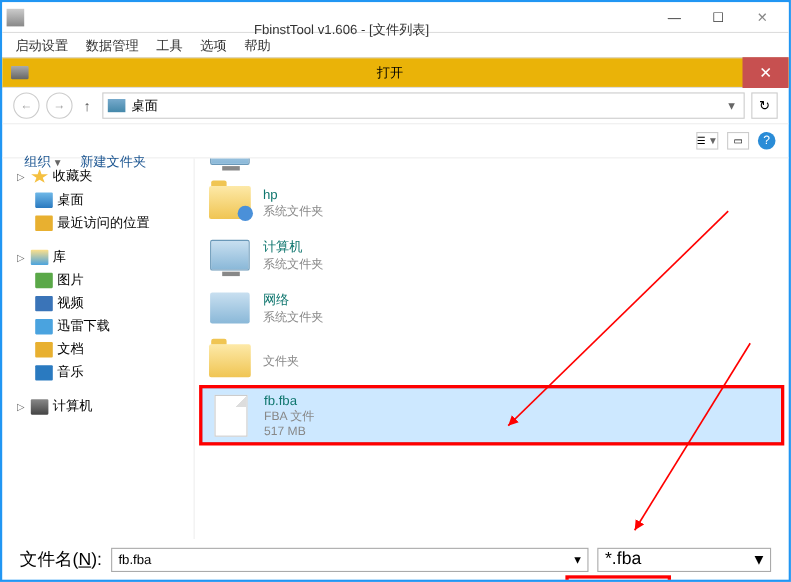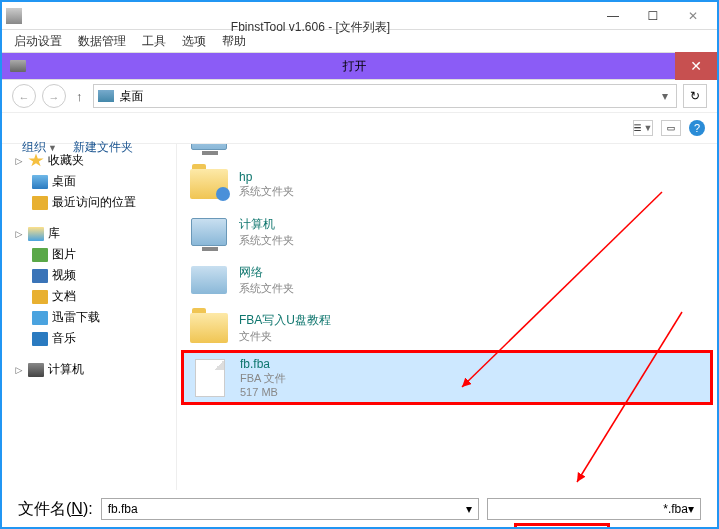--- a/index.html
+++ b/index.html
@@ -11,21 +11,21 @@
     .outer-title { flex: 1; text-align: center; font-size: 12px; color: #333; margin-top: 23px; }
     .win-btns { display: flex; }
     .win-btn { width: 40px; height: 24px; display: flex; align-items: center; justify-content: center; font-size: 12px; color: #333; }
     .win-close-outer { color: #888; }
     
     
     .menubar { height: 22px; display: flex; align-items: center; padding: 0 4px; background: #fff; font-size: 12px; }
     .menubar span { padding: 0 8px; color: #333; }
     
     
-    .dlg-titlebar { height: 28px; background: #8b5cf6; display: flex; align-items: center; border-top: 1px solid #ddd; border-bottom: 1px solid #ddd; }
+    .dlg-titlebar { height: 28px; background: #eab308; display: flex; align-items: center; border-top: 1px solid #ddd; border-bottom: 1px solid #ddd; }
     .dlg-icon { width: 16px; height: 12px; background: linear-gradient(#aaa,#666); margin: 0 8px; border-radius: 1px; }
     .dlg-title { flex: 1; text-align: center; font-size: 12px; }
     .dlg-close { width: 42px; height: 28px; background: #C75050; color: #fff; display: flex; align-items: center; justify-content: center; font-size: 14px; }
     
     
     .navbar { height: 32px; display: flex; align-items: center; padding: 4px 10px; gap: 6px; }
     .nav-arrow { width: 24px; height: 24px; border: 1px solid #ccc; border-radius: 50%; display: flex; align-items: center; justify-content: center; font-size: 11px; color: #999; }
     .nav-up { font-size: 13px; color: #555; padding: 0 4px; }
     .breadcrumb { flex: 1; height: 24px; border: 1px solid #ccc; display: flex; align-items: center; padding: 0 4px; font-size: 12px; }
     .bc-icon { width: 16px; height: 12px; background: linear-gradient(#7ac,#48a); margin-right: 6px; }
@@ -82,21 +82,21 @@
     .file-name { color: #0f766e; }
     .file-sub { color: #888; font-size: 11px; }
     .file-cutoff { margin-top: -32px; }
     
     
     .footer { padding: 8px 16px; }
     .fn-row { display: flex; align-items: center; gap: 8px; margin-bottom: 8px; }
     .fn-label { font-size: 16px; }
     .fn-label u { text-decoration: underline; }
     .fn-input { flex: 1; height: 22px; border: 1px solid #aaa; padding: 0 6px; font-size: 12px; display: flex; align-items: center; justify-content: space-between; }
-    .filter-combo { width: 214px; height: 22px; border: 1px solid #aaa; padding: 0 6px; font-size: 12px; display: flex; align-items: center; justify-content: flex-end; }
+    .filter-combo { width: 158px; height: 22px; border: 1px solid #aaa; padding: 0 6px; font-size: 16px; display: flex; align-items: center; justify-content: space-between; }
     .btn-row { display: flex; justify-content: flex-end; gap: 10px; }
     .dlg-btn { width: 86px; height: 24px; border: 1px solid #aaa; background: linear-gradient(#fdfdfd,#ececec); font-size: 12px; display: flex; align-items: center; justify-content: center; }
     .dlg-btn.primary { outline: 3px solid red; outline-offset: 2px; }
     
     
     .arrow { position: absolute; pointer-events: none; }
   </style>
 </head>
 <body>
 
@@ -170,26 +170,26 @@
         </div>
       <div class="tree-node tree-lv2">
           <span class="tree-icon ico-img"></span>
           <span>图片</span>
         </div>
       <div class="tree-node tree-lv2">
           <span class="tree-icon ico-vid"></span>
           <span>视频</span>
         </div>
       <div class="tree-node tree-lv2">
+          <span class="tree-icon ico-xl"></span>
+          <span>迅雷下载</span>
+        </div>
+      <div class="tree-node tree-lv2">
           <span class="tree-icon ico-doc"></span>
           <span>文档</span>
-        </div>
-      <div class="tree-node tree-lv2">
-          <span class="tree-icon ico-xl"></span>
-          <span>迅雷下载</span>
         </div>
       <div class="tree-node tree-lv2">
           <span class="tree-icon ico-mus"></span>
           <span>音乐</span>
         </div>
     </div>
 
     <div class="tree-group">
       <div class="tree-node tree-lv1">
           <span class="tree-caret">▷</span>
@@ -231,21 +231,20 @@
       <div class="file-info">
           <span class="file-name">网络</span>
           <span class="file-sub">系统文件夹</span>
         </div>
     </div>
     <div class="file-item">
       <div class="file-icon">
           <div class="fi-folder"></div>
         </div>
       <div class="file-info">
-          <span class="file-name">FBA写入U盘教程</span>
           <span class="file-sub">文件夹</span>
         </div>
     </div>
     <div class="file-item selected selected-hl">
       <div class="file-icon">
           <div class="fi-file"></div>
         </div>
       <div class="file-info">
           <span class="file-name">fb.fba</span>
           <span class="file-sub">FBA 文件</span>

